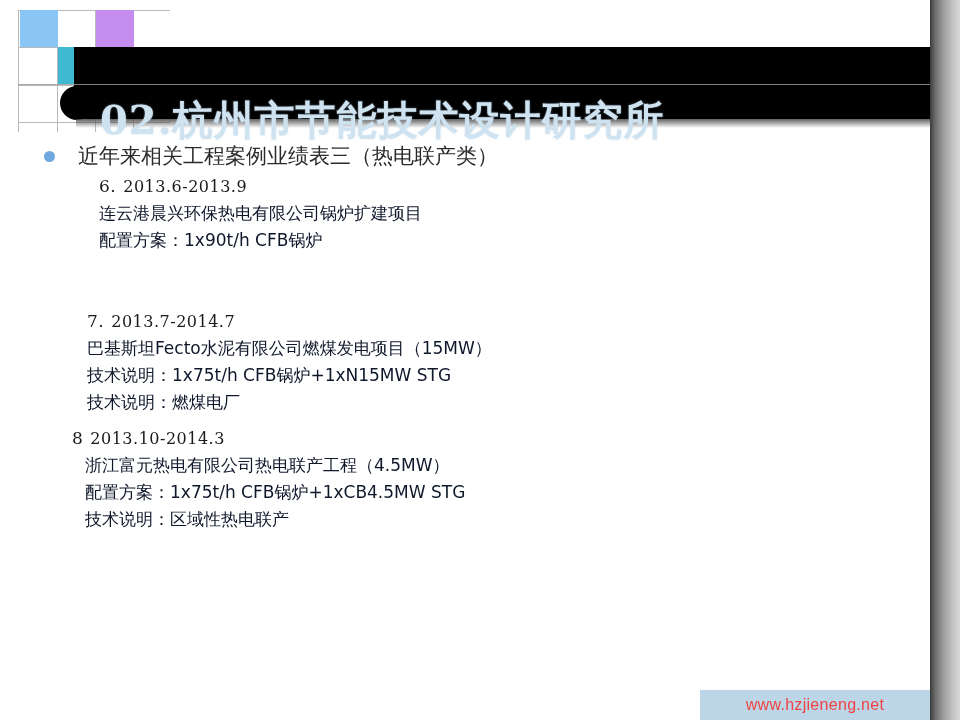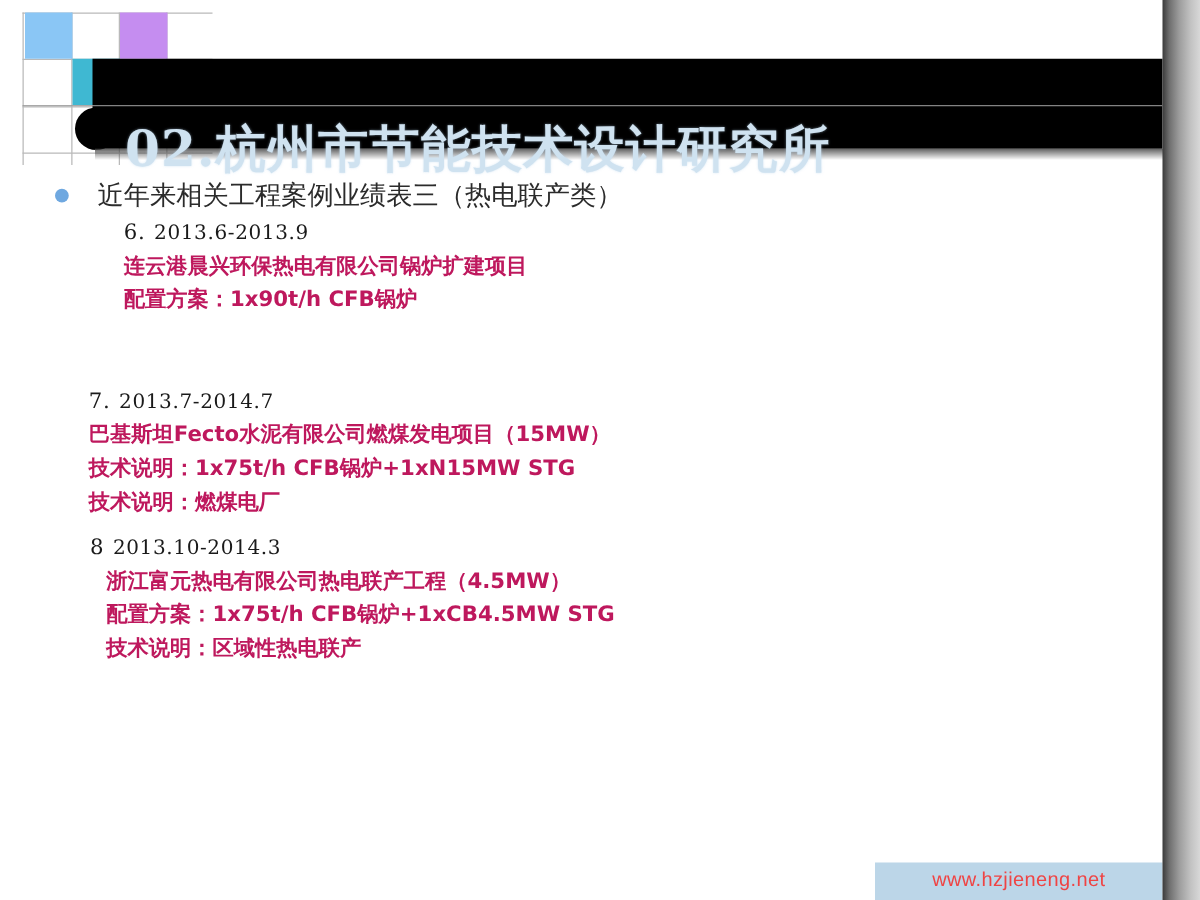--- a/index.html
+++ b/index.html
@@ -132,28 +132,27 @@
     margin-bottom: 4px;
     letter-spacing: .5px;
   }
   .entry-head .num {
     font-size: 17px;
     margin-right: 7px;
   }
   .entry-line {
     font-family: "DejaVu Sans", "Liberation Sans", sans-serif;
     font-size: 17px;
-    color: #be185d;
+    color: #0f172a;
     line-height: 27px;
     white-space: nowrap;
-    font-weight: bold;
   }
 
   .entry-6 { left: 85px; top: 176px; margin-left: 14px; }
-  .entry-7 { left: 71px; top: 311px; }
+  .entry-7 { left: 87px; top: 311px; }
   .entry-8 { left: 72px; top: 428px; }
   .entry-8 .entry-body { padding-left: 13px; }
 
   
   .footer-band {
     position: absolute;
     left: 700px;
     top: 690px;
     width: 230px;
     height: 30px;

